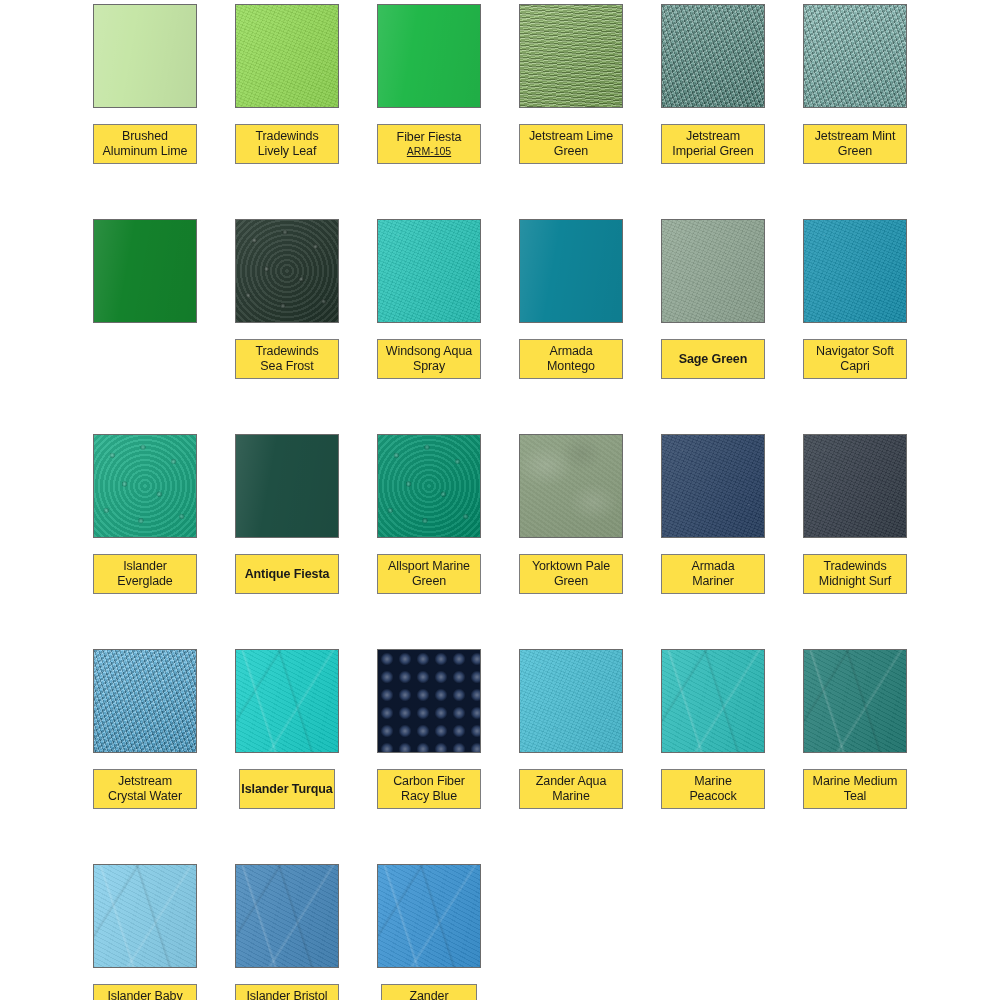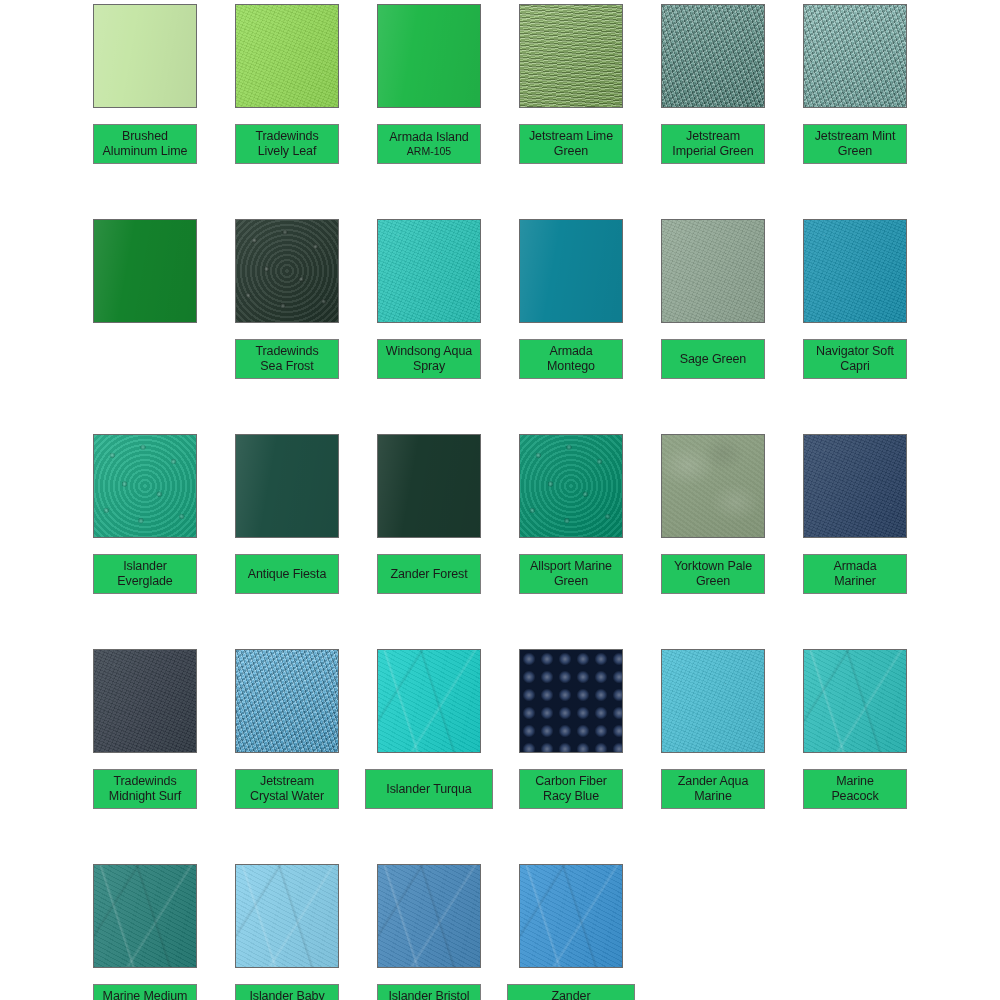--- a/index.html
+++ b/index.html
@@ -46,46 +46,48 @@
     position: absolute;
     inset: 0;
   }
 
   .label-box {
     margin-top: 16px;
     width: 104px;
     min-height: 40px;
     box-sizing: border-box;
     border: 1px solid #7d7d7d;
-    background: #22c55e;
+    background: #fde047;
     display: flex;
     flex-direction: column;
     align-items: center;
     justify-content: center;
     padding: 3px 1px;
   }
   .label-box.wide {
-    width: 128px;
+    width: 96px;
   }
   .label-name {
     font-size: 12.5px;
     line-height: 15px;
     color: #1a1a1a;
     text-align: center;
     white-space: pre-line;
     letter-spacing: -0.1px;
   }
   .label-code {
     font-size: 10.5px;
     line-height: 13px;
     color: #1a1a1a;
     text-align: center;
+    text-decoration: underline;
   }
   .label-box.single .label-name {
     line-height: 15px;
+    font-weight: bold;
   }
 
   
 
   
   .tex-smooth {
     background-image:
       linear-gradient(100deg, rgba(255,255,255,0.10) 0%, rgba(255,255,255,0.0) 35%, rgba(0,0,0,0.06) 100%);
   }
 
@@ -182,21 +184,21 @@
       <div class="label-box">
         <div class="label-name">Tradewinds
 Lively Leaf</div>
       </div>
     </div>
     <div class="swatch-cell">
       <div class="swatch-chip" style="background-color: rgb(34, 184, 74);">
         <div class="tex tex-smooth"></div>
       </div>
       <div class="label-box">
-        <div class="label-name">Armada Island</div>
+        <div class="label-name">Fiber Fiesta</div>
         <div class="label-code">ARM-105</div>
       </div>
     </div>
     <div class="swatch-cell">
       <div class="swatch-chip" style="background-color: rgb(133, 182, 90);">
         <div class="tex tex-streak"></div>
       </div>
       <div class="label-box">
         <div class="label-name">Jetstream Lime
 Green</div>
@@ -277,28 +279,20 @@
         <div class="label-name">Islander
 Everglade</div>
       </div>
     </div>
     <div class="swatch-cell">
       <div class="swatch-chip" style="background-color: rgb(31, 79, 67);">
         <div class="tex tex-smooth"></div>
       </div>
       <div class="label-box single">
         <div class="label-name">Antique Fiesta</div>
-      </div>
-    </div>
-    <div class="swatch-cell">
-      <div class="swatch-chip" style="background-color: rgb(27, 58, 46);">
-        <div class="tex tex-smooth"></div>
-      </div>
-      <div class="label-box single">
-        <div class="label-name">Zander Forest</div>
       </div>
     </div>
     <div class="swatch-cell">
       <div class="swatch-chip" style="background-color: rgb(1, 147, 111);">
         <div class="tex tex-pebble"></div>
       </div>
       <div class="label-box">
         <div class="label-name">Allsport Marine
 Green</div>
       </div>

